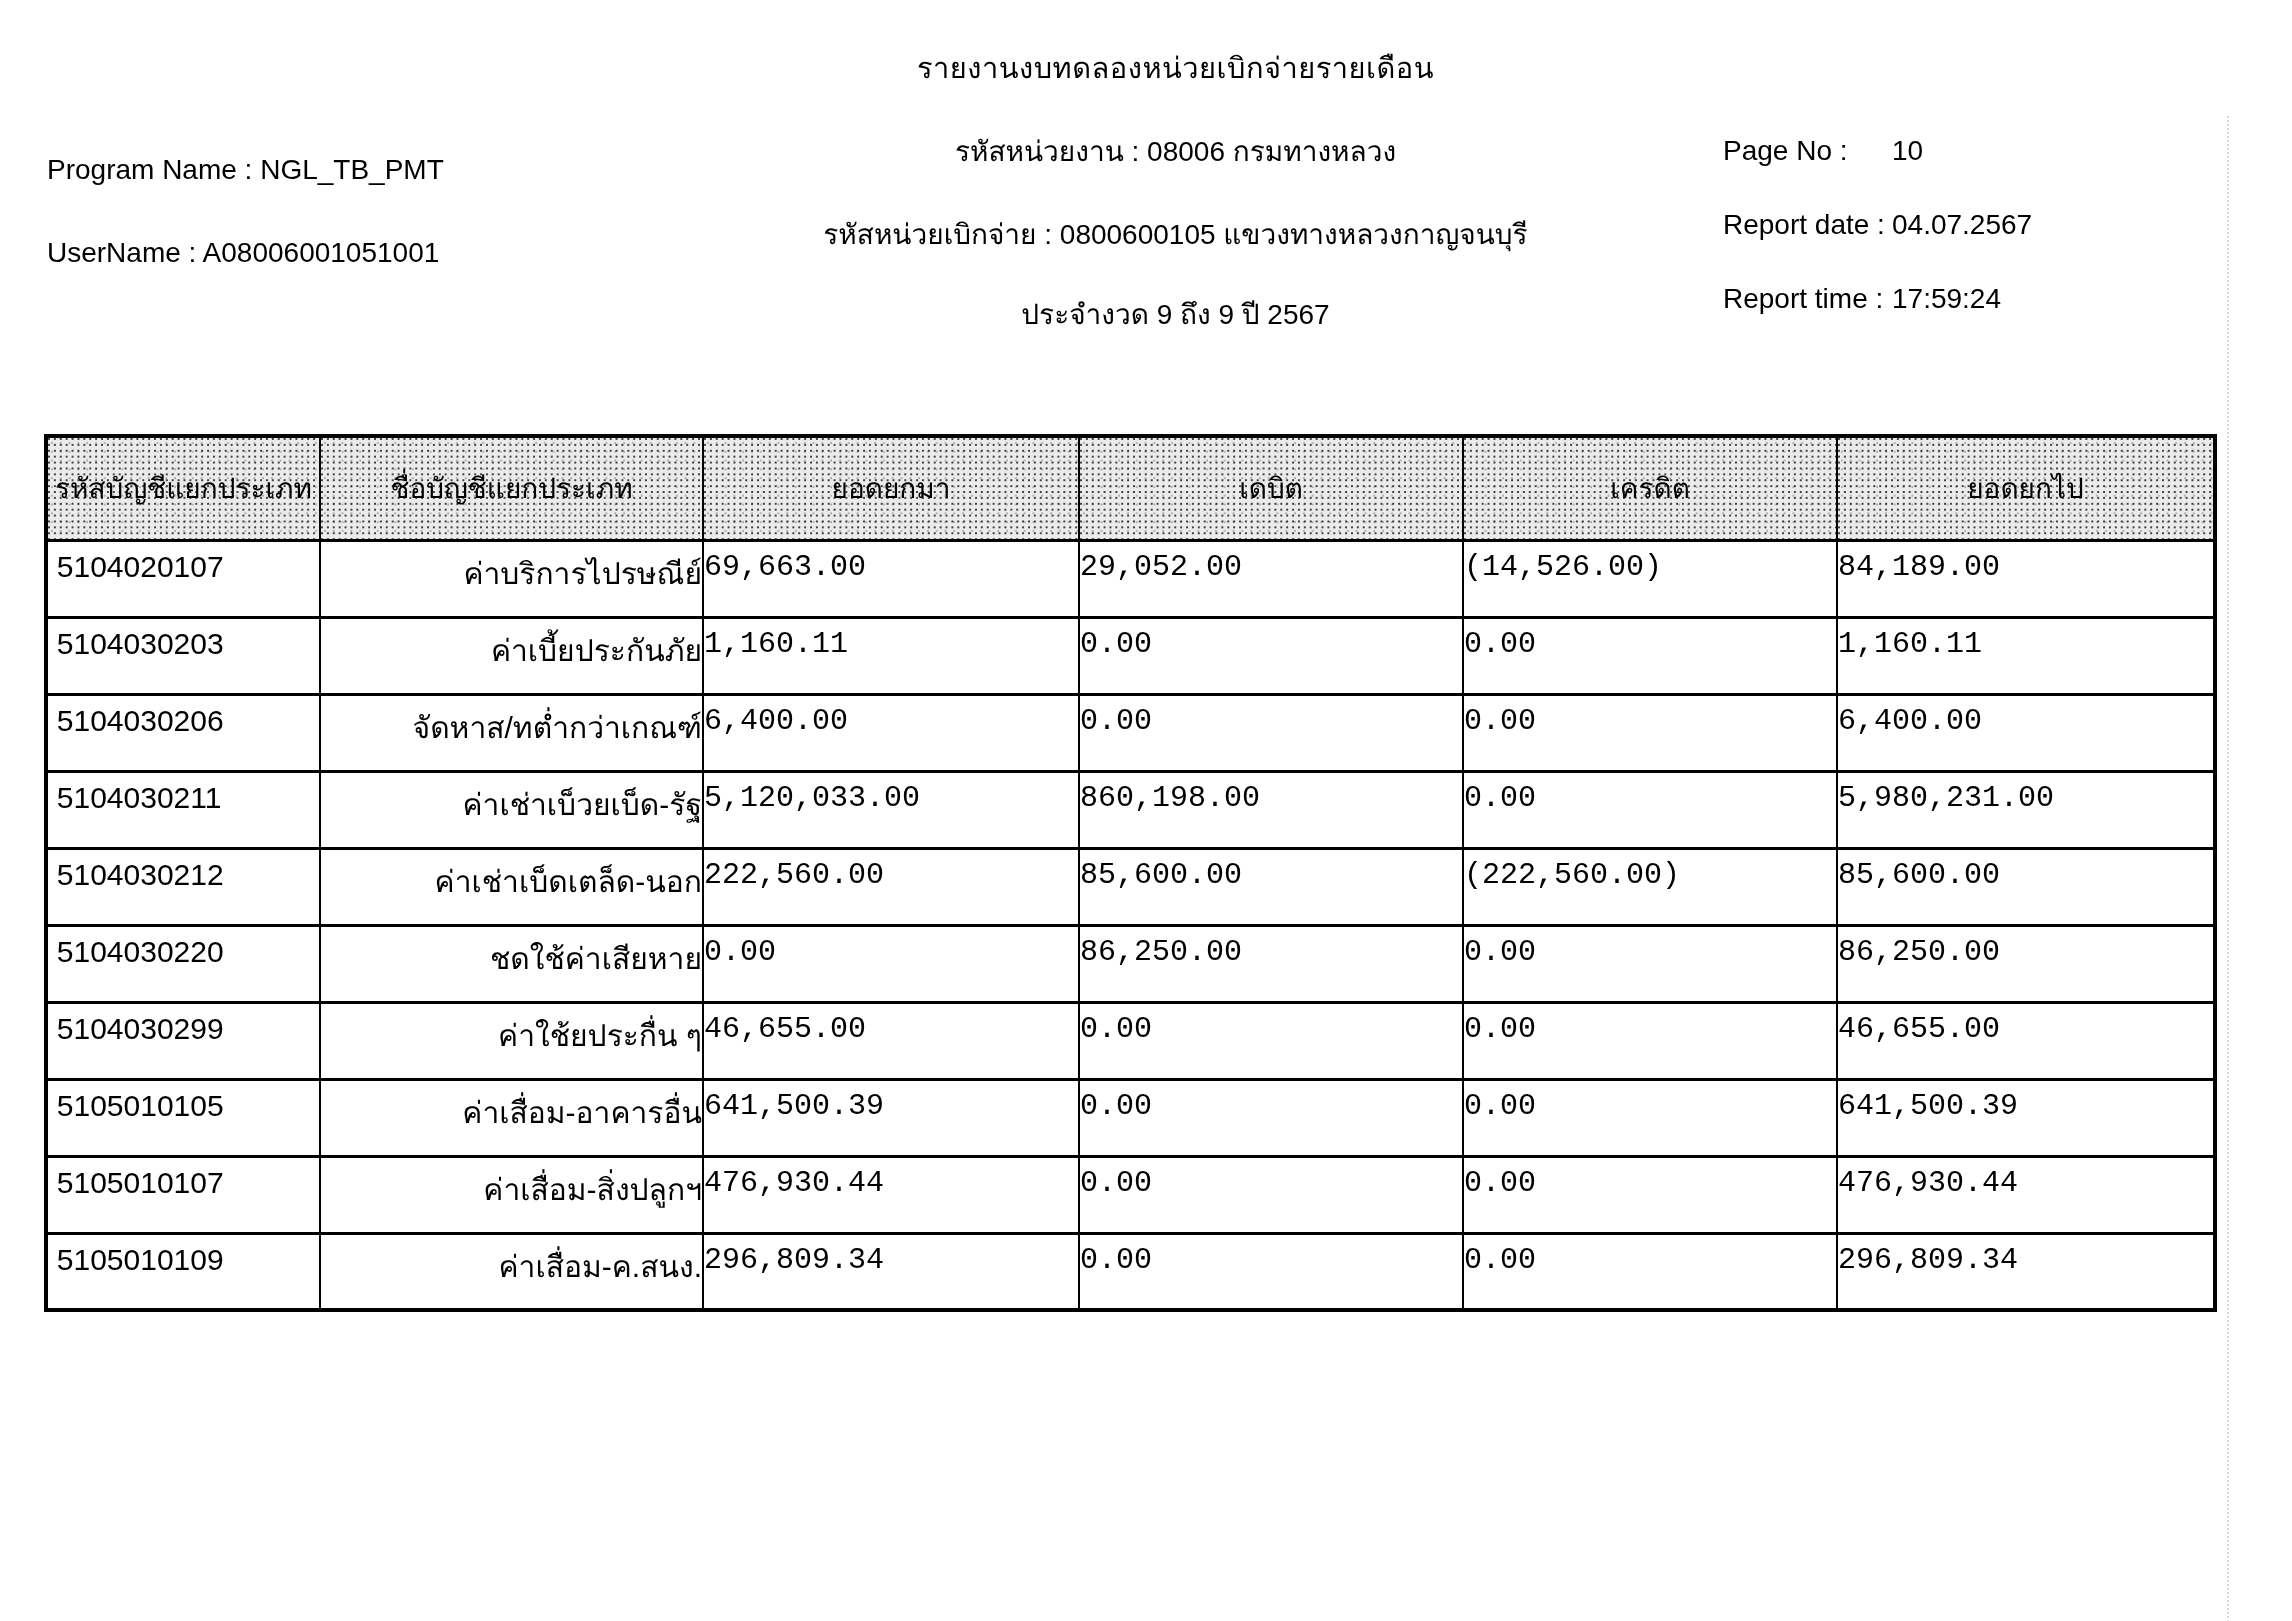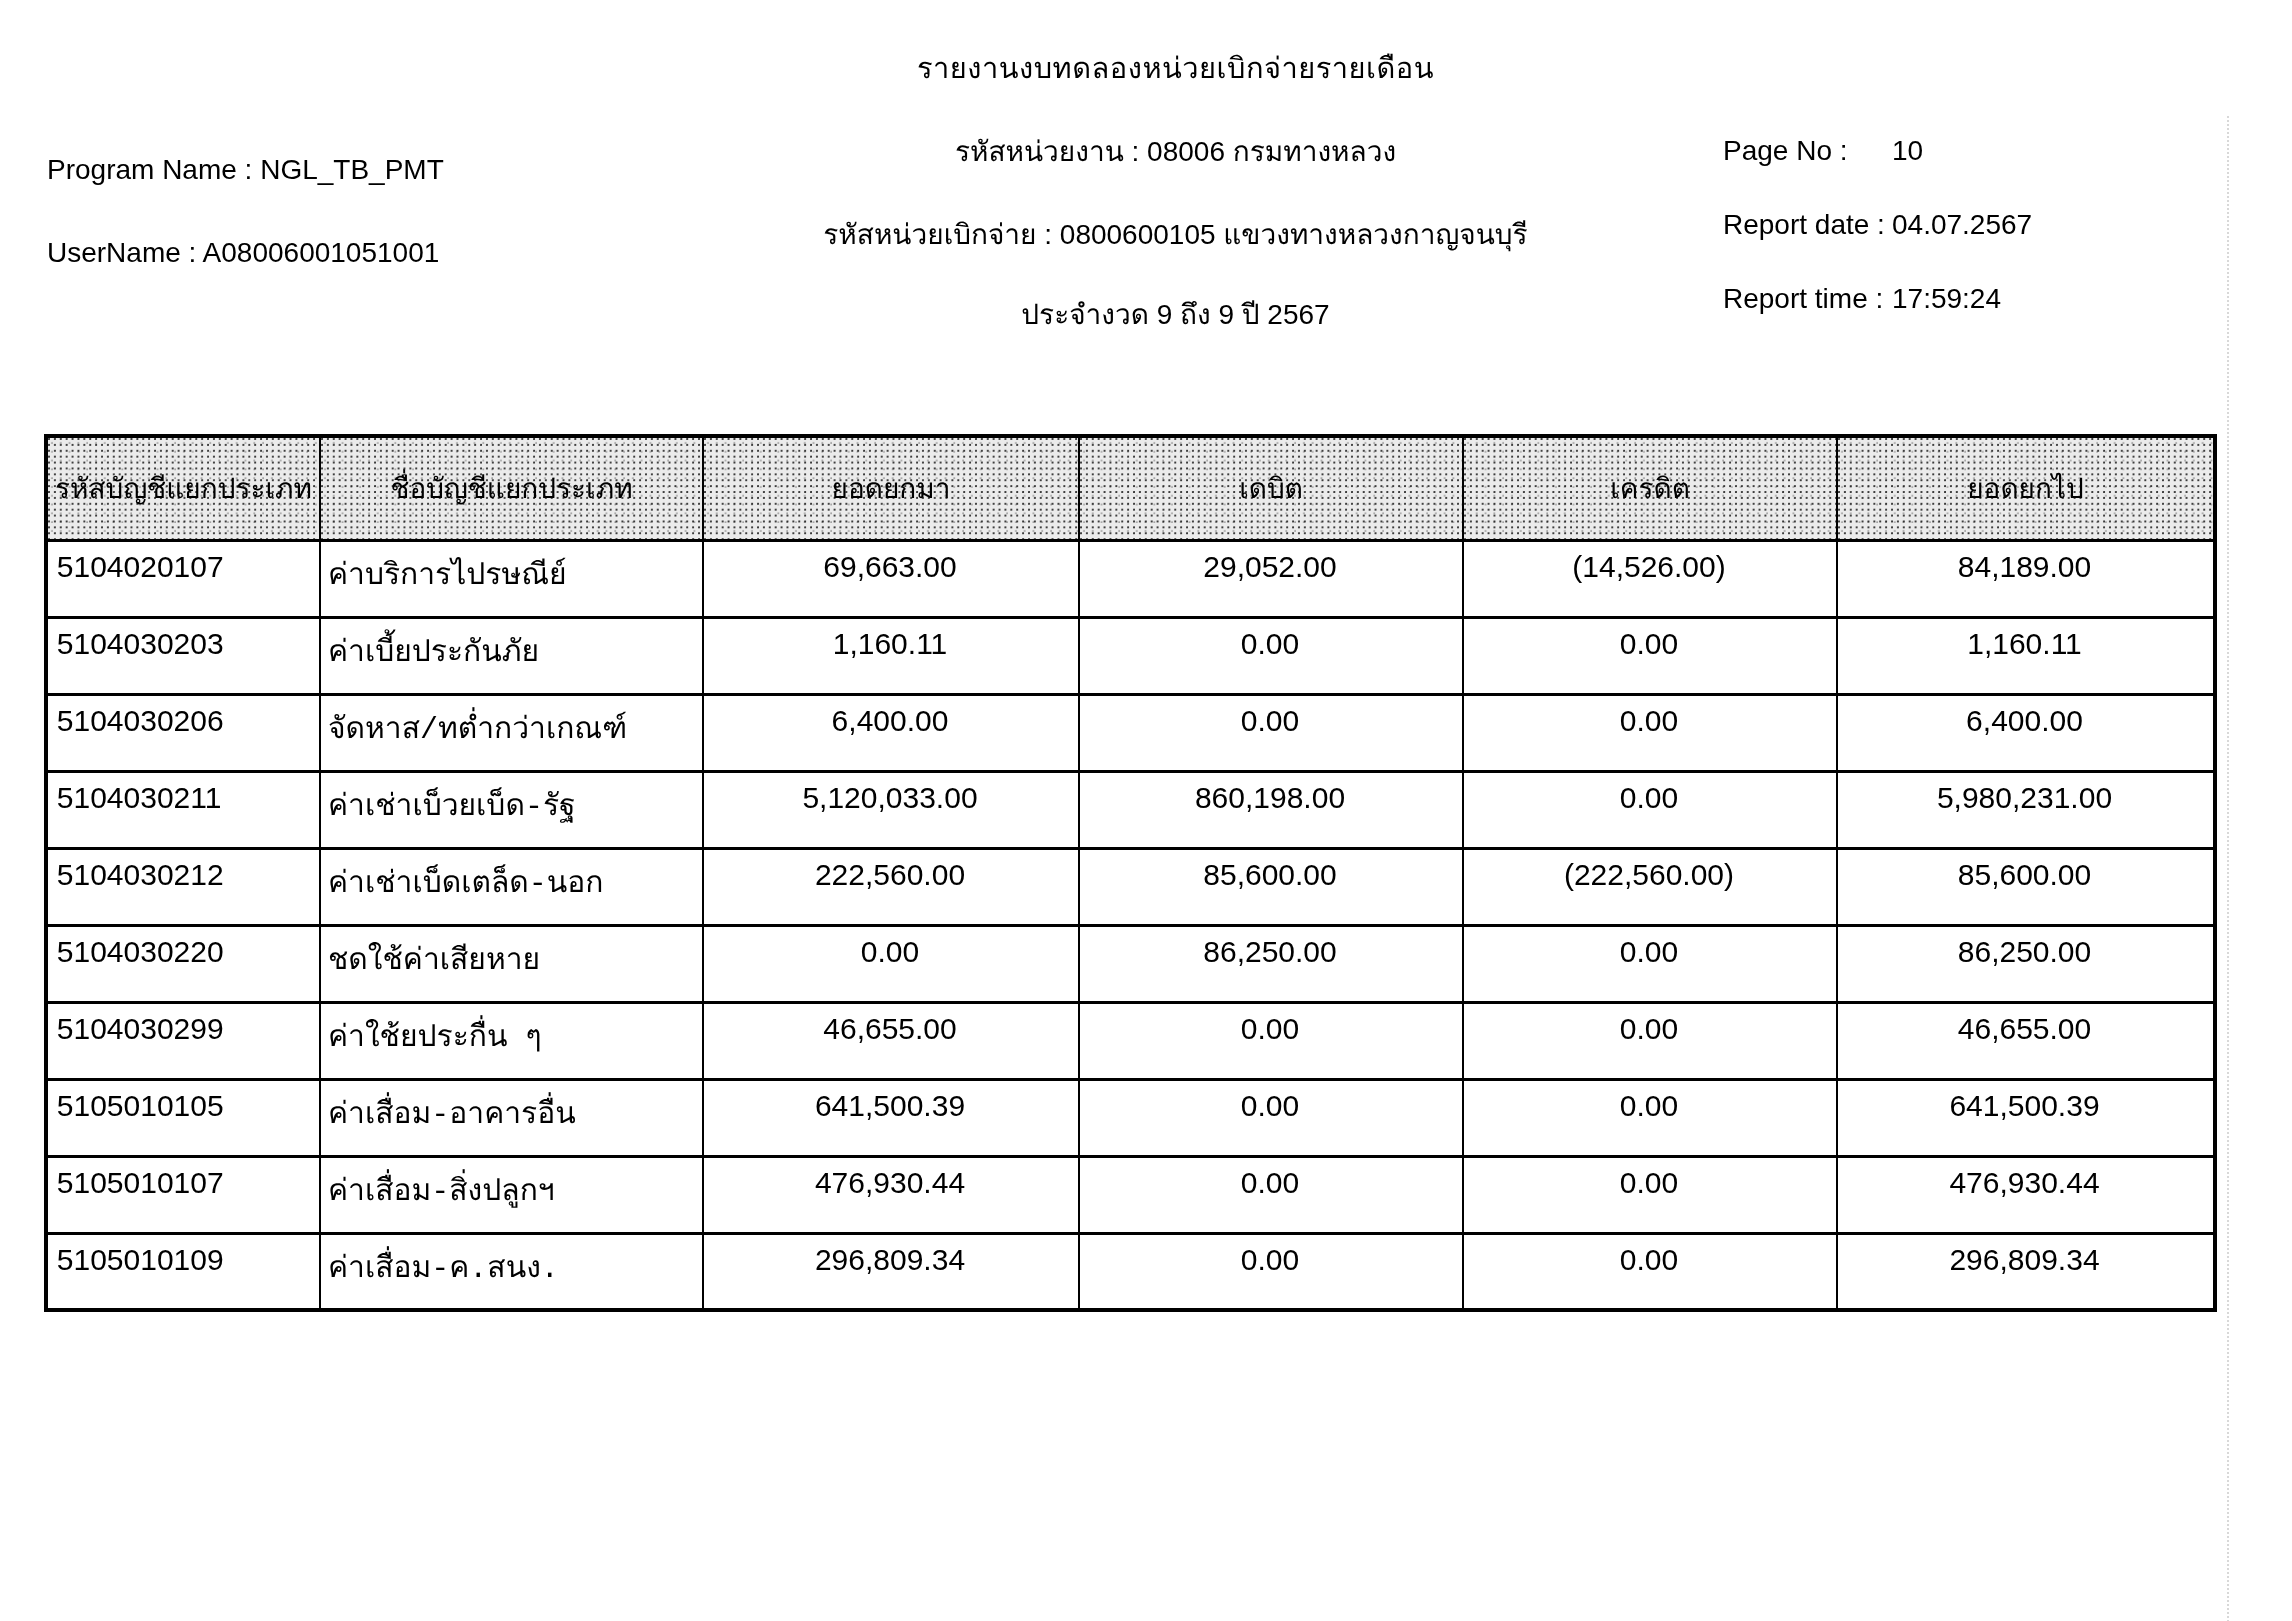--- a/index.html
+++ b/index.html
@@ -53,22 +53,22 @@
       radial-gradient(circle at 1px 1px, rgba(0,0,0,0.45) 0.6px, transparent 0.8px);
     background-size: 5.9px 5.9px, 8.8px 8.8px;
     background-position: 0 0, 2.9px 3.9px;
   }
   .tb td {
     height: 77px; vertical-align: top;
     font-size: 30px; padding-top: 8.8px;
     background: #fff; white-space: nowrap;
   }
   td.c-code { text-align: left; padding-left: 8.8px; }
-  td.c-name { text-align: left; padding-left: 7px; font-family: Liberation Mono, monospace; }
-  td.c-num  { text-align: center; padding-right: 2px; }
+  td.c-name { text-align: right; padding-left: 7px; }
+  td.c-num  { text-align: left; padding-right: 2px; font-family: Liberation Mono, monospace; }
 
   
   .scan-edge {
     position: absolute; left: 2227px; top: 116px; height: 1506px; width: 0;
     border-left: 2px dotted #b9b9b9; opacity: .55;
   }
 </style>
 </head>
 <body>
 

